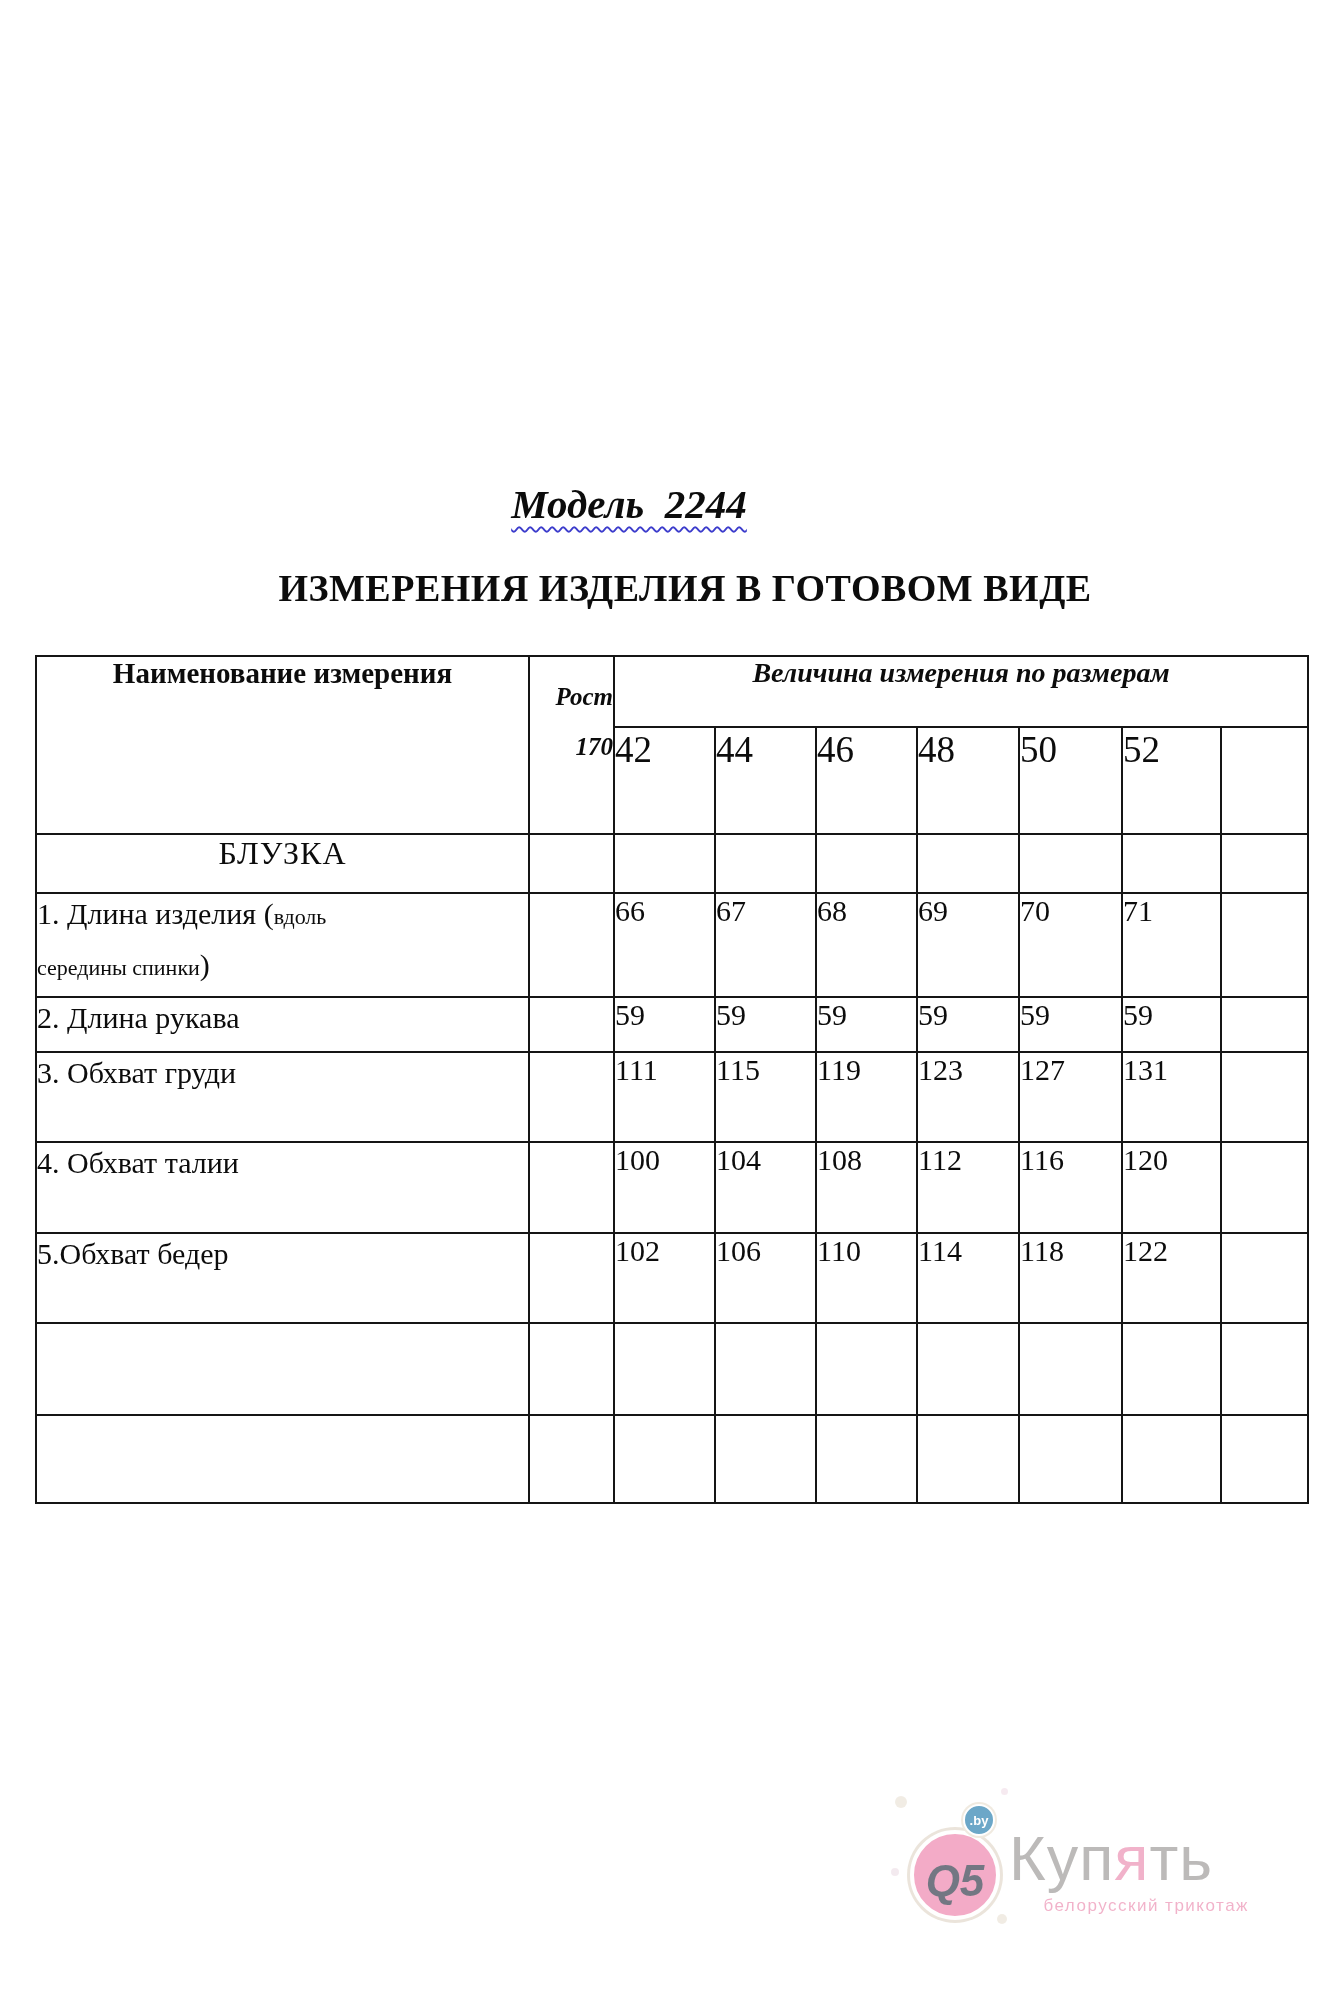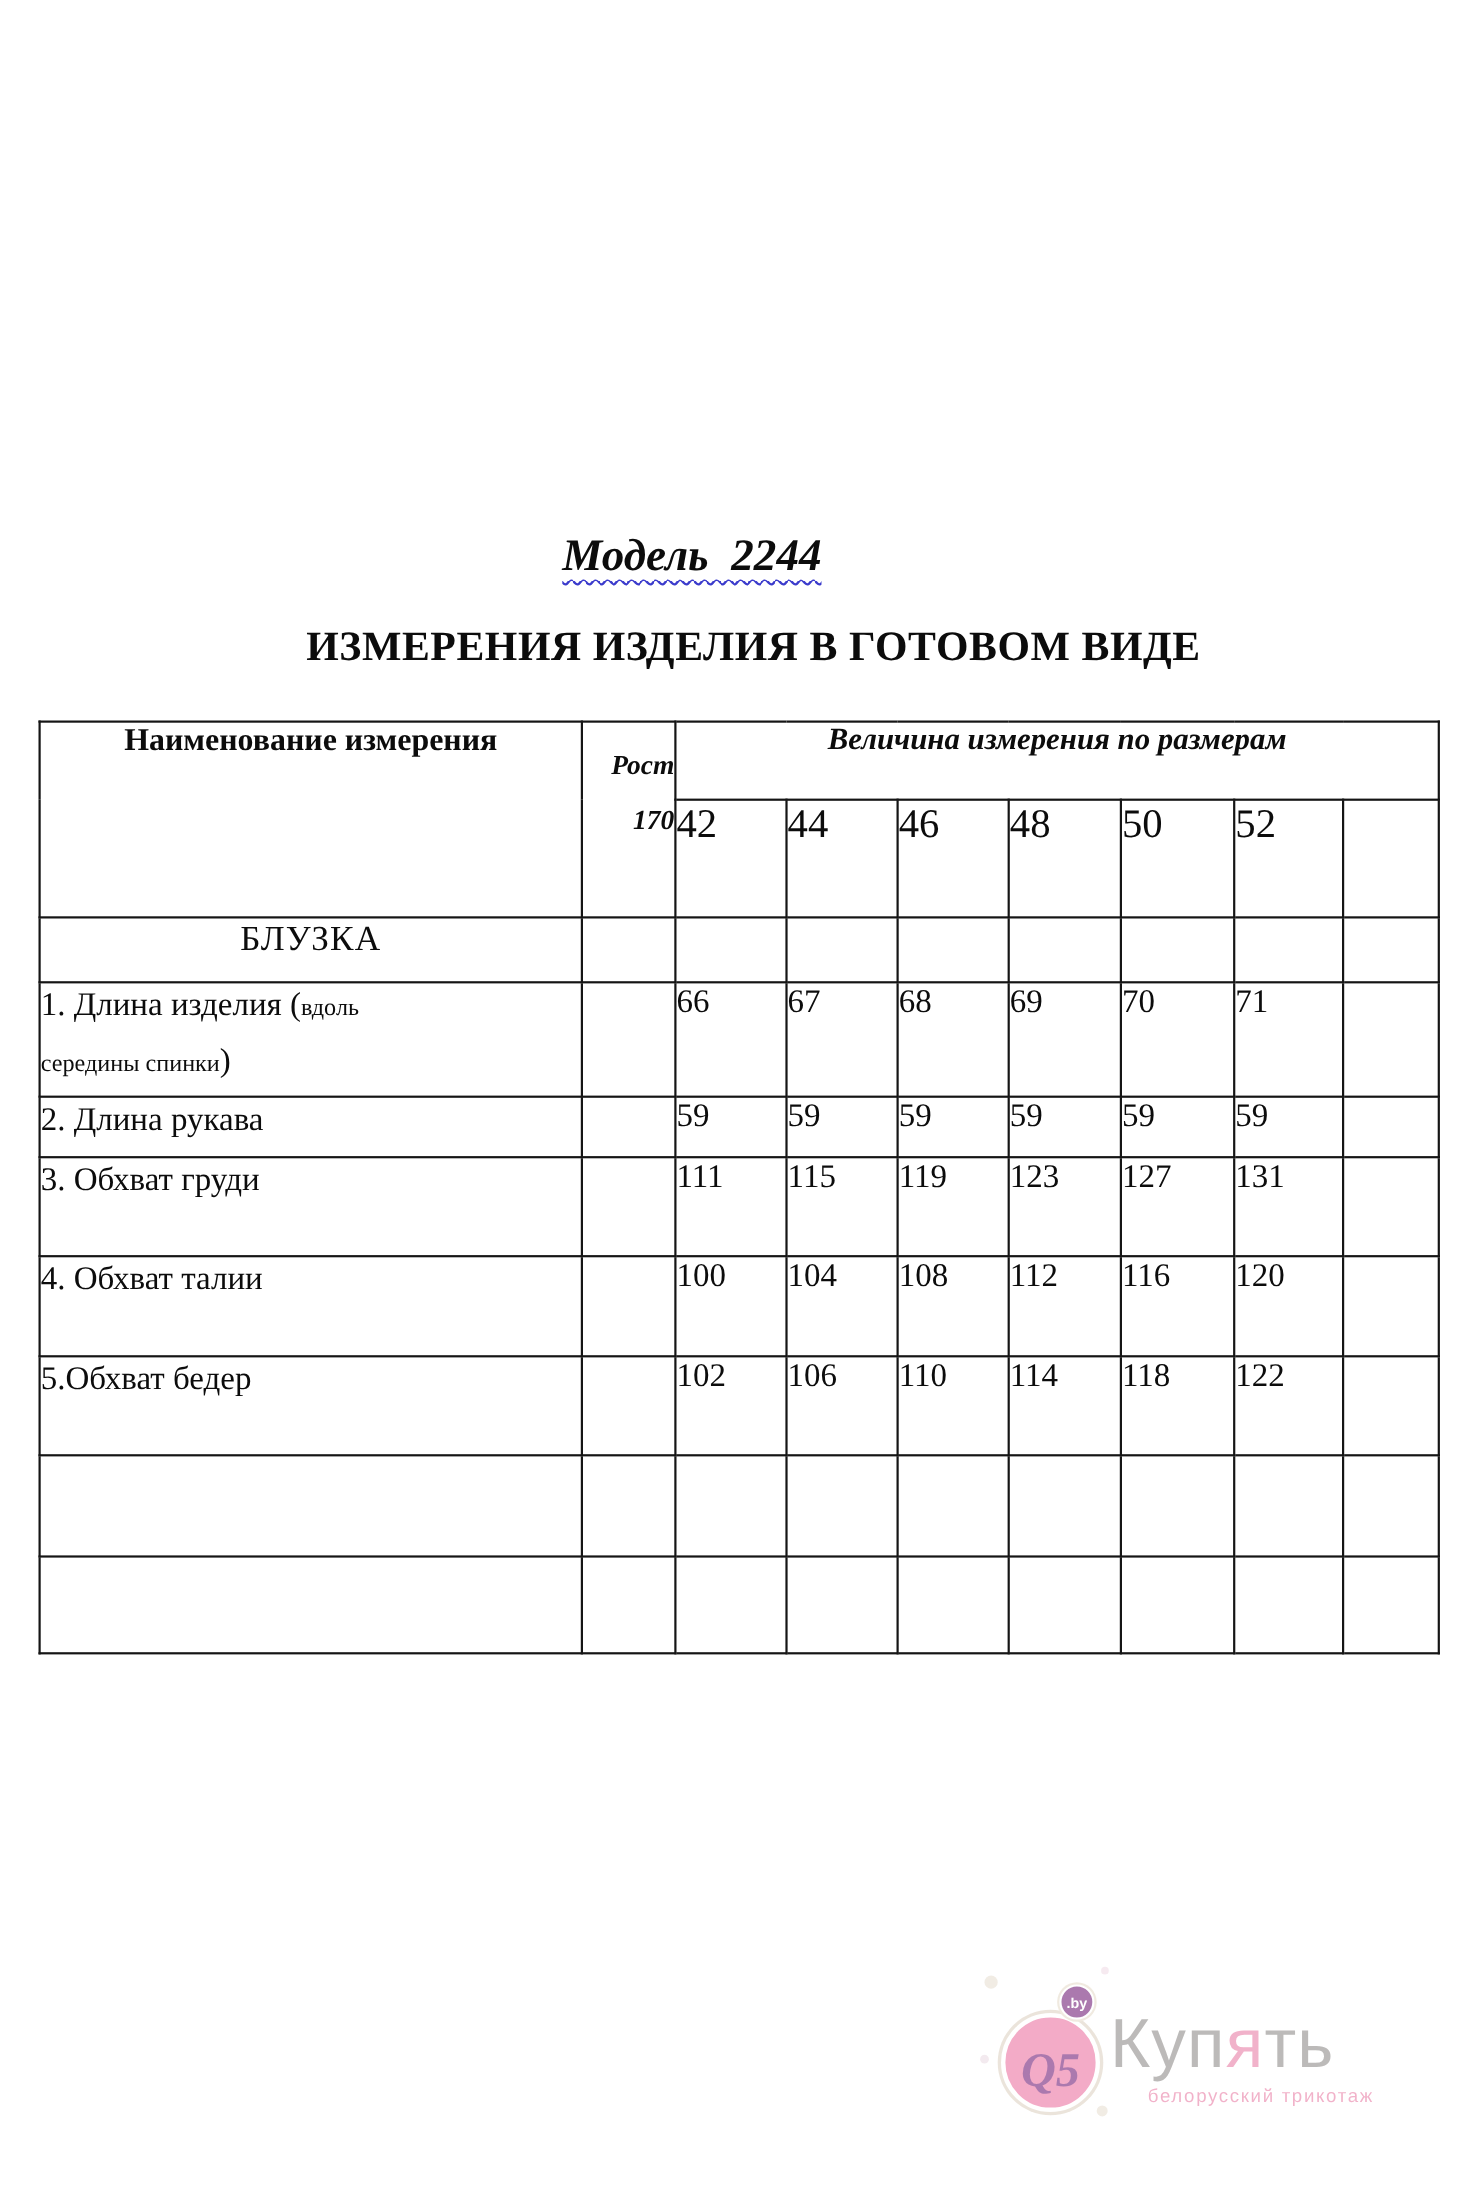--- a/index.html
+++ b/index.html
@@ -104,32 +104,32 @@
   .logo-circle{
     position:absolute;left:17px;top:48px;
     width:82px;height:82px;
     background:#ec6f9f;
     border:4px solid #ffffff;
     border-radius:50%;
     box-shadow:0 0 0 3px #ddd2c2;
     display:flex;align-items:center;justify-content:center;
   }
   .logo-circle .q5{
-    color:#701a75;
-    font-family:Liberation Serif, serif;
+    color:#0f172a;
+    font-family:Liberation Sans, sans-serif;
     font-style:italic;
     font-weight:bold;
     font-size:44px;
     transform:translateY(-2px);
     margin-top:16px;
   }
   .logo-by{
     position:absolute;left:70px;top:22px;
     width:28px;height:28px;
-    background:#701a75;
+    background:#0369a1;
     border:2px solid #ffffff;
     border-radius:50%;
     box-shadow:0 0 0 2px #e6dccb;
     display:flex;align-items:center;justify-content:center;
     color:#ffffff;font-size:13px;font-weight:bold;
   }
   .logo-word{
     position:absolute;left:116px;top:40px;
     font-size:63px;
     color:#8d8a88;

